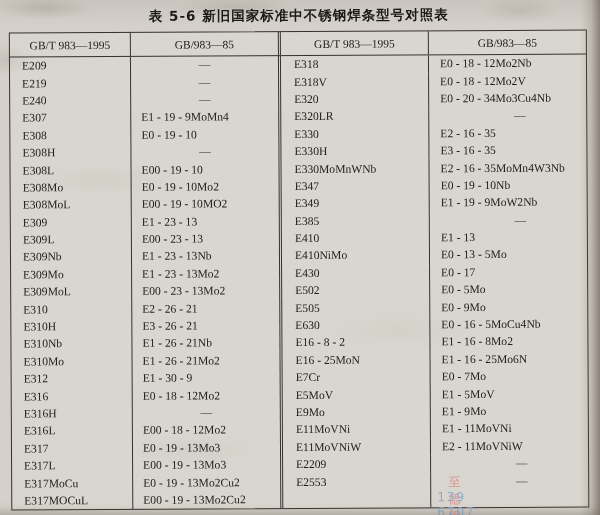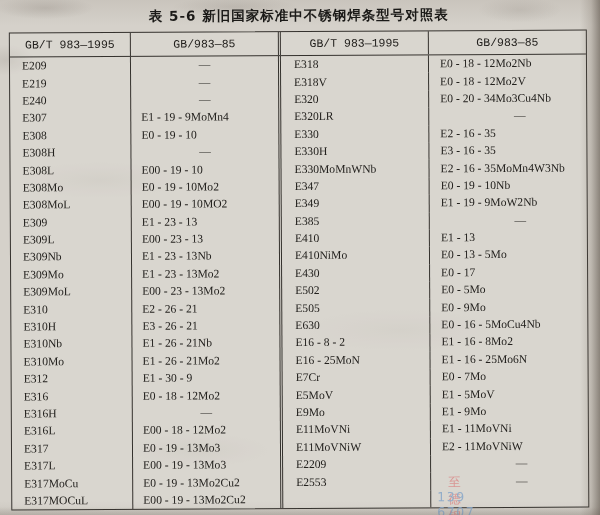--- a/index.html
+++ b/index.html
@@ -44,21 +44,20 @@
   .thead {
     display: flex; height: 24px;
     border-bottom: 1.2px solid #35322e;
     box-sizing: border-box;
   }
   .hc {
     display: flex; align-items: center; justify-content: center;
     font-size: 11.5px; color: #23211e;
     box-sizing: border-box;
     white-space: nowrap;
-    font-family: Liberation Mono, monospace;
   }
   .tbody { display: flex; flex-direction: column; height: calc(100% - 24px); }
   .trow { display: flex; flex: 1; min-height: 0; }
   .tc {
     display: flex; align-items: center;
     font-size: 11.6px; color: #23211e;
     box-sizing: border-box;
     white-space: nowrap; overflow: hidden;
   }
   .c1 { width: 120px; flex: 0 0 120px; padding-left: 12px; }

